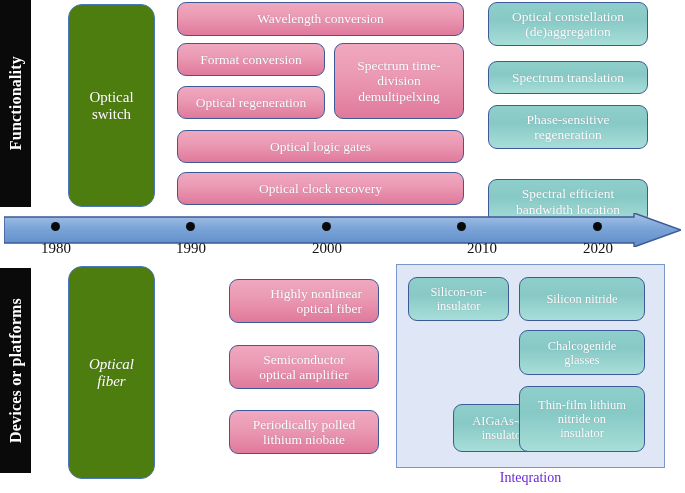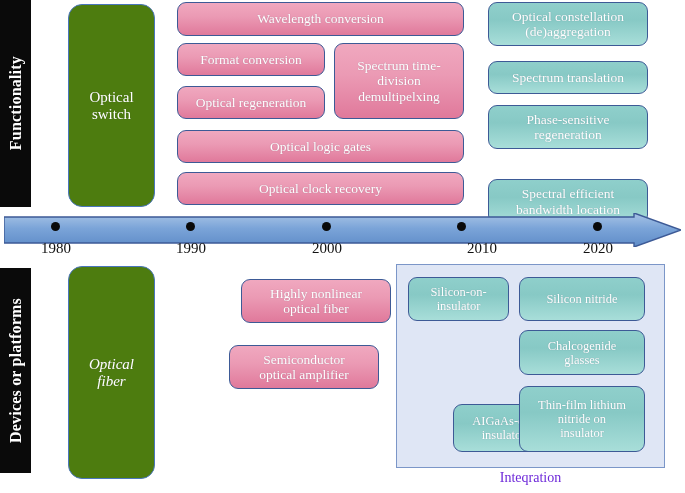--- a/index.html
+++ b/index.html
@@ -192,28 +192,31 @@
   </div>
 
   <div class="cat-bar" style="left:0px; top:268px; width:31px; height:205px;">
     <span class="cat-label">Devices or platforms</span>
   </div>
 
   <div class="node blue-solid" style="left:68px; top:266px; width:87px; height:213px;font-style:italic;">
     <span>Optical fiber</span>
   </div>
 
-  <div class="node pink" style="left:241px; top:279px; width:150px; height:44px;">
+  <div class="node pink" style="left:229px; top:279px; width:150px; height:44px;text-align:right;">
     <span>Highly nonlinear optical fiber</span>
   </div>
 
   <div class="node pink" style="left:229px; top:345px; width:150px; height:44px;">
     <span>Semiconductor optical amplifier</span>
   </div>
 
+  <div class="node pink" style="left:229px; top:410px; width:150px; height:44px;">
+    <span>Periodically polled lithium niobate</span>
+  </div>
 
   <div id="integration-panel" style="left:396px; top:264px; width:269px; height:204px;"></div>
 
   <div class="node teal teal-small" style="left:408px; top:277px; width:101px; height:44px;">
     <span>Silicon-on-insulator</span>
   </div>
 
   <div class="node teal teal-small" style="left:519px; top:277px; width:126px; height:44px;">
     <span>Silicon nitride</span>
   </div>

